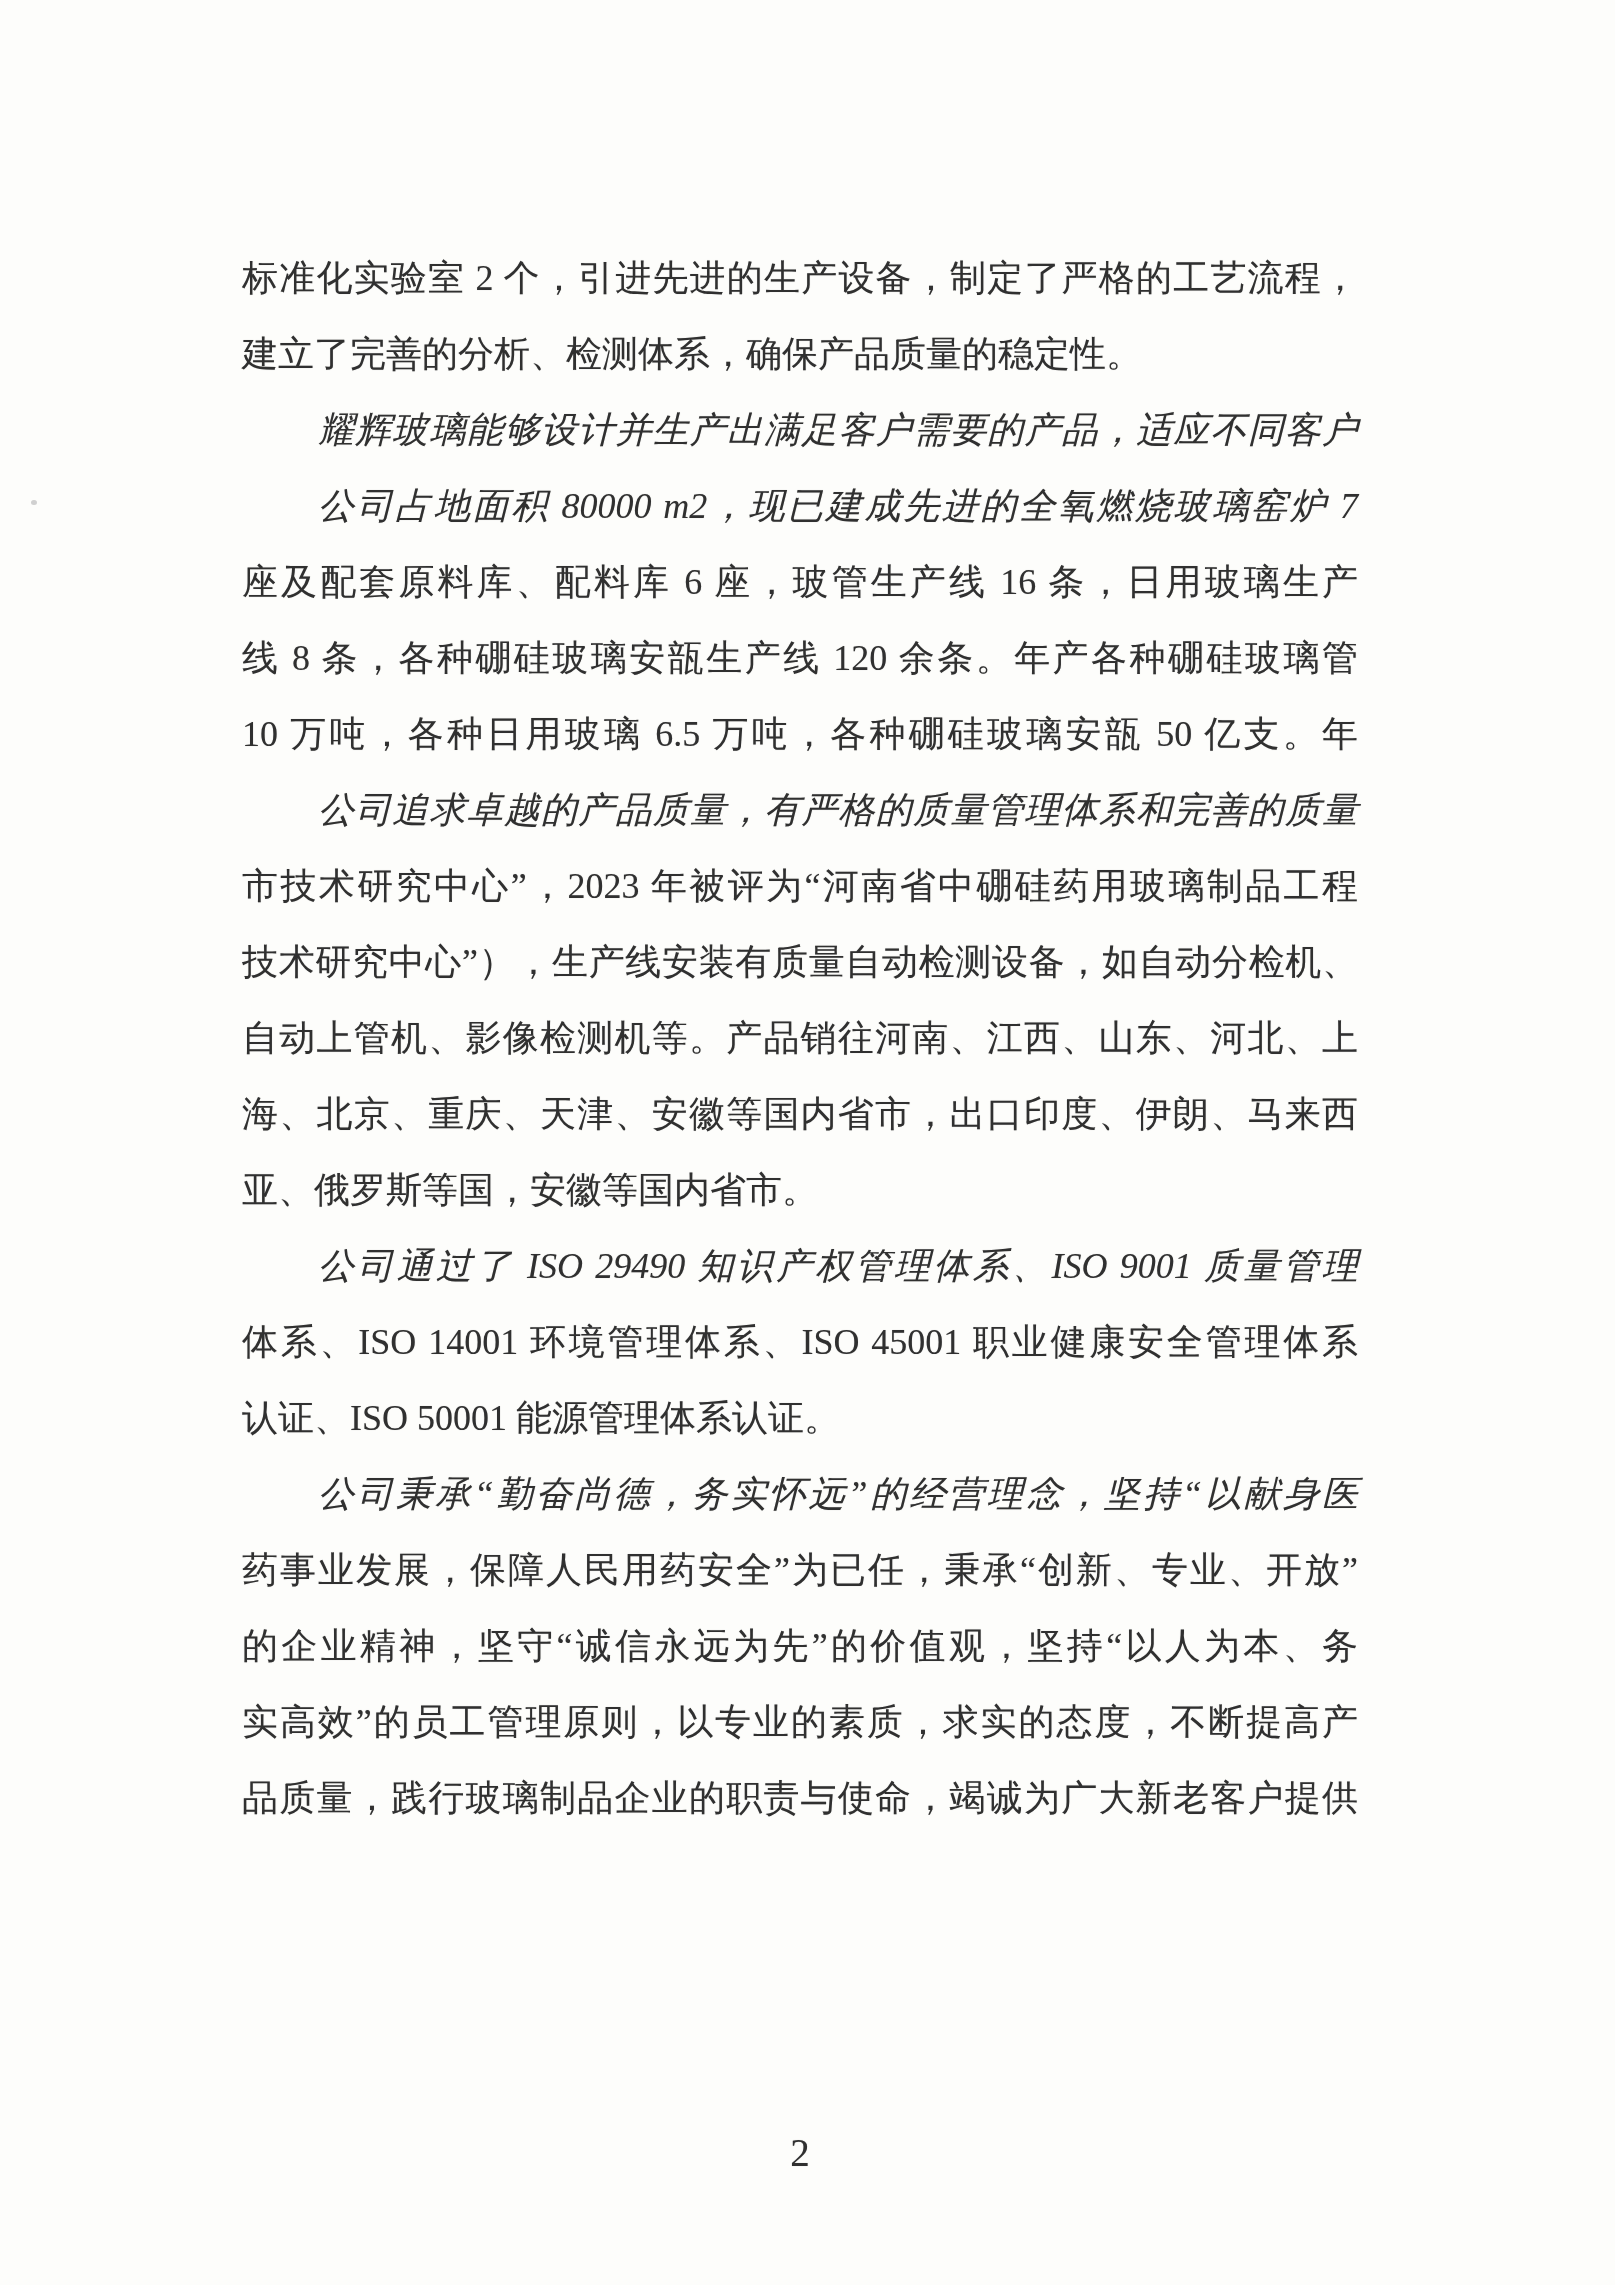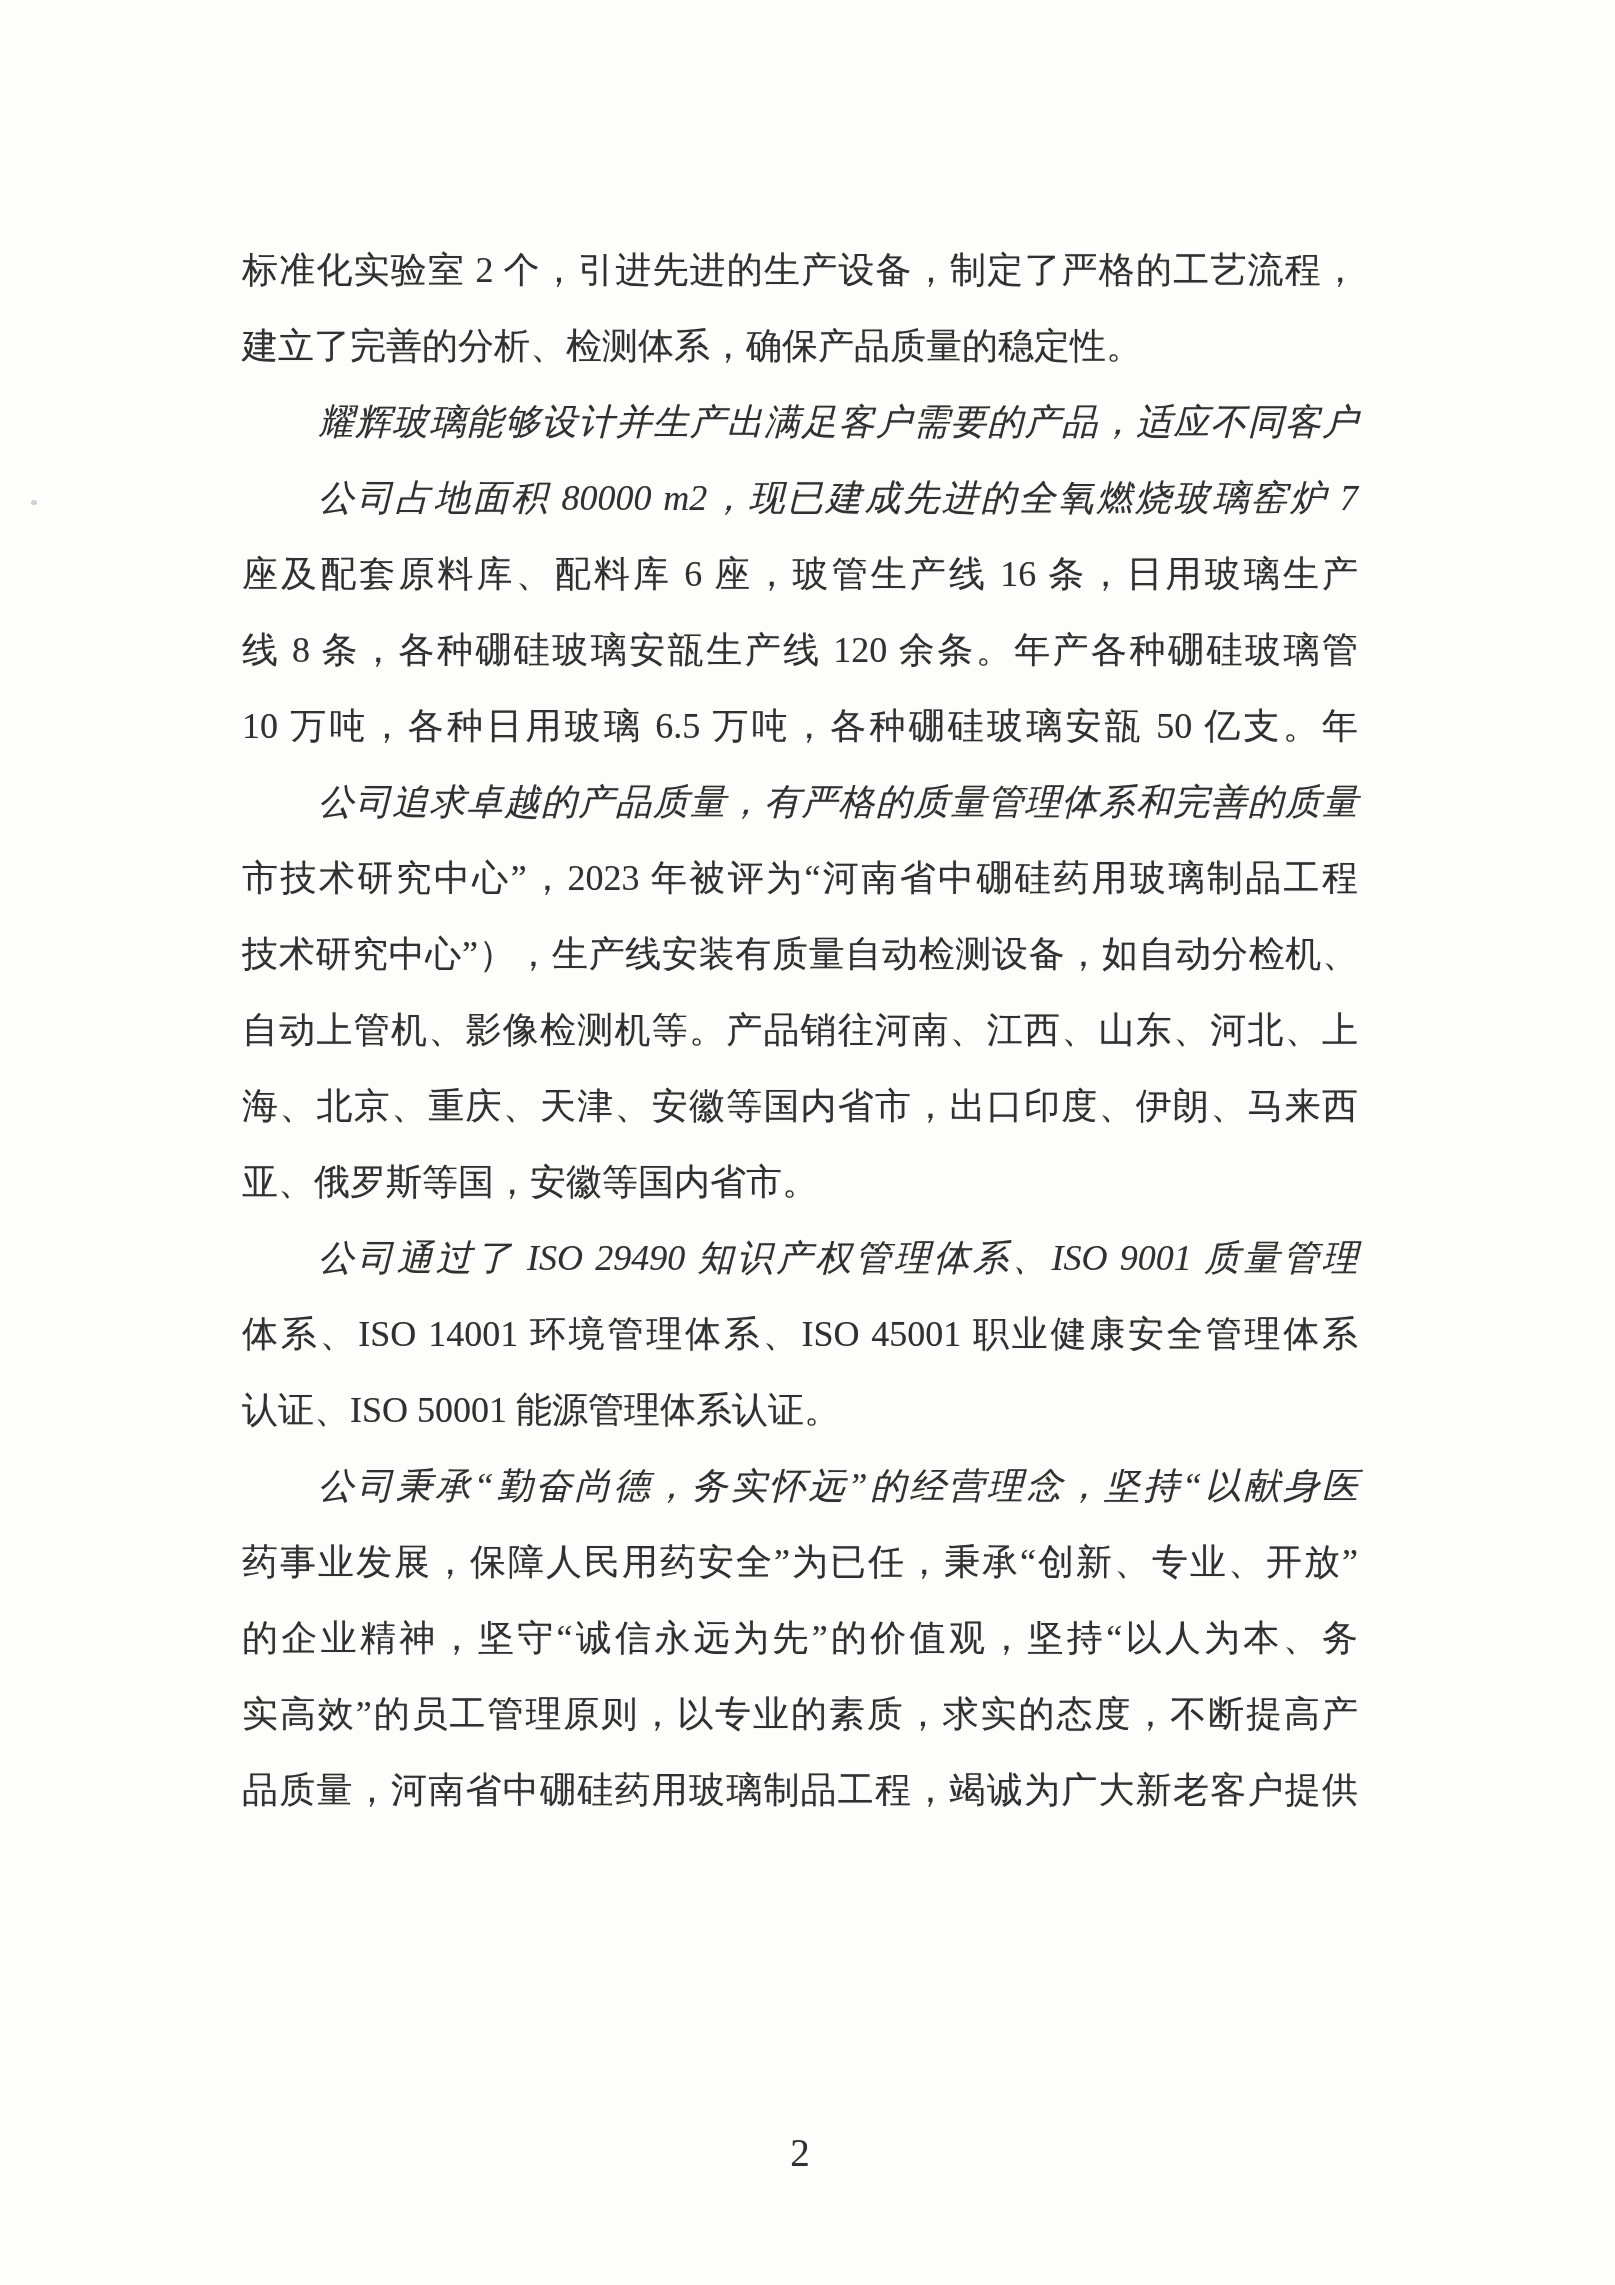--- a/index.html
+++ b/index.html
@@ -24,21 +24,21 @@
     top: 500px;
     width: 6.3px;
     height: 5.4px;
     background: #c8c8c8;
     border-radius: 50%;
     opacity: 0.85;
   }
   .textblock {
     position: absolute;
     left: 242px;
-    top: 232px;
+    top: 240px;
     width: 1116px;
   }
   .line {
     height: 76px;
     line-height: 76px;
     font-size: 36px;
     letter-spacing: 0;
     text-align: justify;
     text-align-last: justify;
     text-justify: inter-character;
@@ -84,17 +84,17 @@
       <div class="line">自动上管机、影像检测机等。产品销往河南、江西、山东、河北、上</div>
       <div class="line">海、北京、重庆、天津、安徽等国内省市，出口印度、伊朗、马来西</div>
       <div class="line para-end">亚、俄罗斯等国，安徽等国内省市。</div>
       <div class="line indent">公司通过了 ISO 29490 知识产权管理体系、ISO 9001 质量管理</div>
       <div class="line">体系、ISO 14001 环境管理体系、ISO 45001 职业健康安全管理体系</div>
       <div class="line para-end">认证、ISO 50001 能源管理体系认证。</div>
       <div class="line indent">公司秉承“勤奋尚德，务实怀远”的经营理念，坚持“以献身医</div>
       <div class="line">药事业发展，保障人民用药安全”为已任，秉承“创新、专业、开放”</div>
       <div class="line">的企业精神，坚守“诚信永远为先”的价值观，坚持“以人为本、务</div>
       <div class="line">实高效”的员工管理原则，以专业的素质，求实的态度，不断提高产</div>
-      <div class="line">品质量，河南省中硼硅药用玻璃制品工程，竭诚为广大新老客户提供</div>
+      <div class="line">品质量，践行玻璃制品企业的职责与使命，竭诚为广大新老客户提供</div>
     </main>
   <footer class="pagenum">2</footer>
 </div>
 
 
 </body></html>

